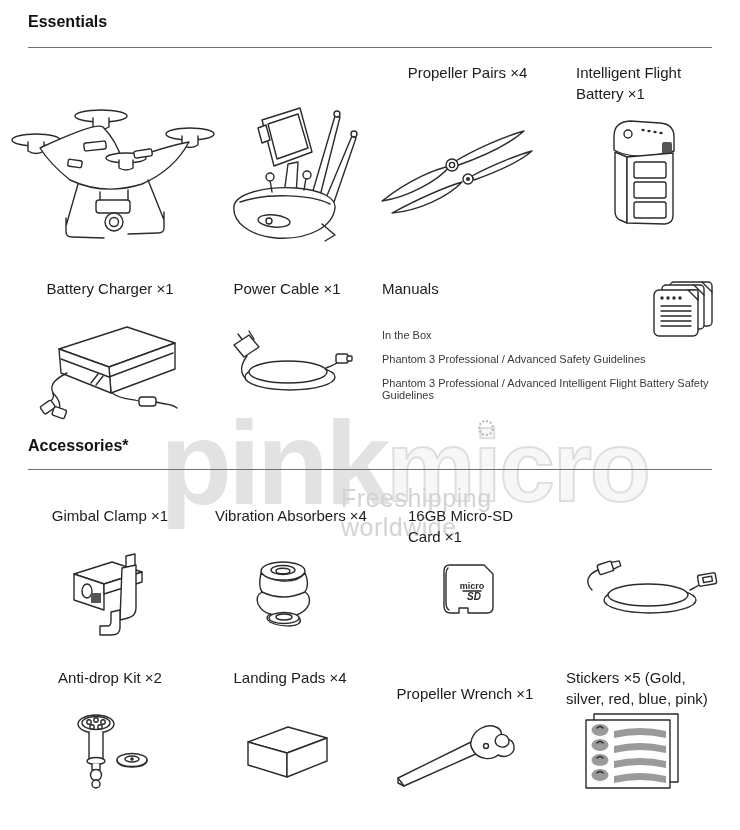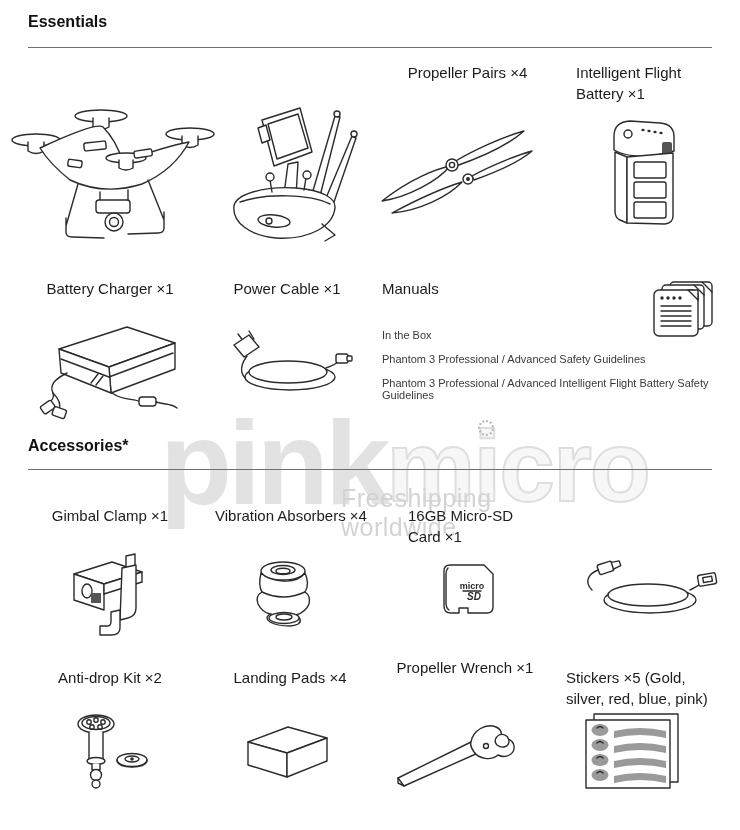--- a/index.html
+++ b/index.html
@@ -230,21 +230,21 @@
       <ellipse class="lnf" cx="80" cy="44" rx="46" ry="13"></ellipse>
       <ellipse class="lnf" cx="78" cy="39" rx="40" ry="11"></ellipse>
       <path class="ln" d="M120 34 C126 31 130 29 133 26"></path>
       <rect class="lnf" x="128" y="18" width="18" height="11" rx="2" transform="rotate(-10 137 23)"></rect>
       <rect class="ln" x="133" y="21" width="9" height="5" transform="rotate(-10 137 23)"></rect>
     </svg>
   </div>
 
   <div class="item-label center" style="left:20px;top:667px;width:180px;">Anti-drop Kit ×2</div>
   <div class="item-label center" style="left:200px;top:667px;width:180px;">Landing Pads ×4</div>
-  <div class="item-label center" style="left:378px;top:657px;width:174px;">Propeller Wrench ×1</div>
+  <div class="item-label center" style="left:378px;top:683px;width:174px;">Propeller Wrench ×1</div>
   <div class="item-label" style="left:566px;top:667px;width:158px;">Stickers ×5 (Gold, silver, red, blue, pink)</div>
 
   <div class="art" style="left:66px;top:708px;width:90px;height:88px;">
     <svg viewBox="0 0 90 88">
       <ellipse class="lnf" cx="30" cy="16" rx="18" ry="9"></ellipse>
       <ellipse class="ln" cx="30" cy="15" rx="14" ry="6.5"></ellipse>
       <circle class="ln" cx="23" cy="14" r="2.2"></circle>
       <circle class="ln" cx="30" cy="12" r="2.2"></circle>
       <circle class="ln" cx="37" cy="14" r="2.2"></circle>
       <circle class="ln" cx="26" cy="19" r="2.2"></circle>

